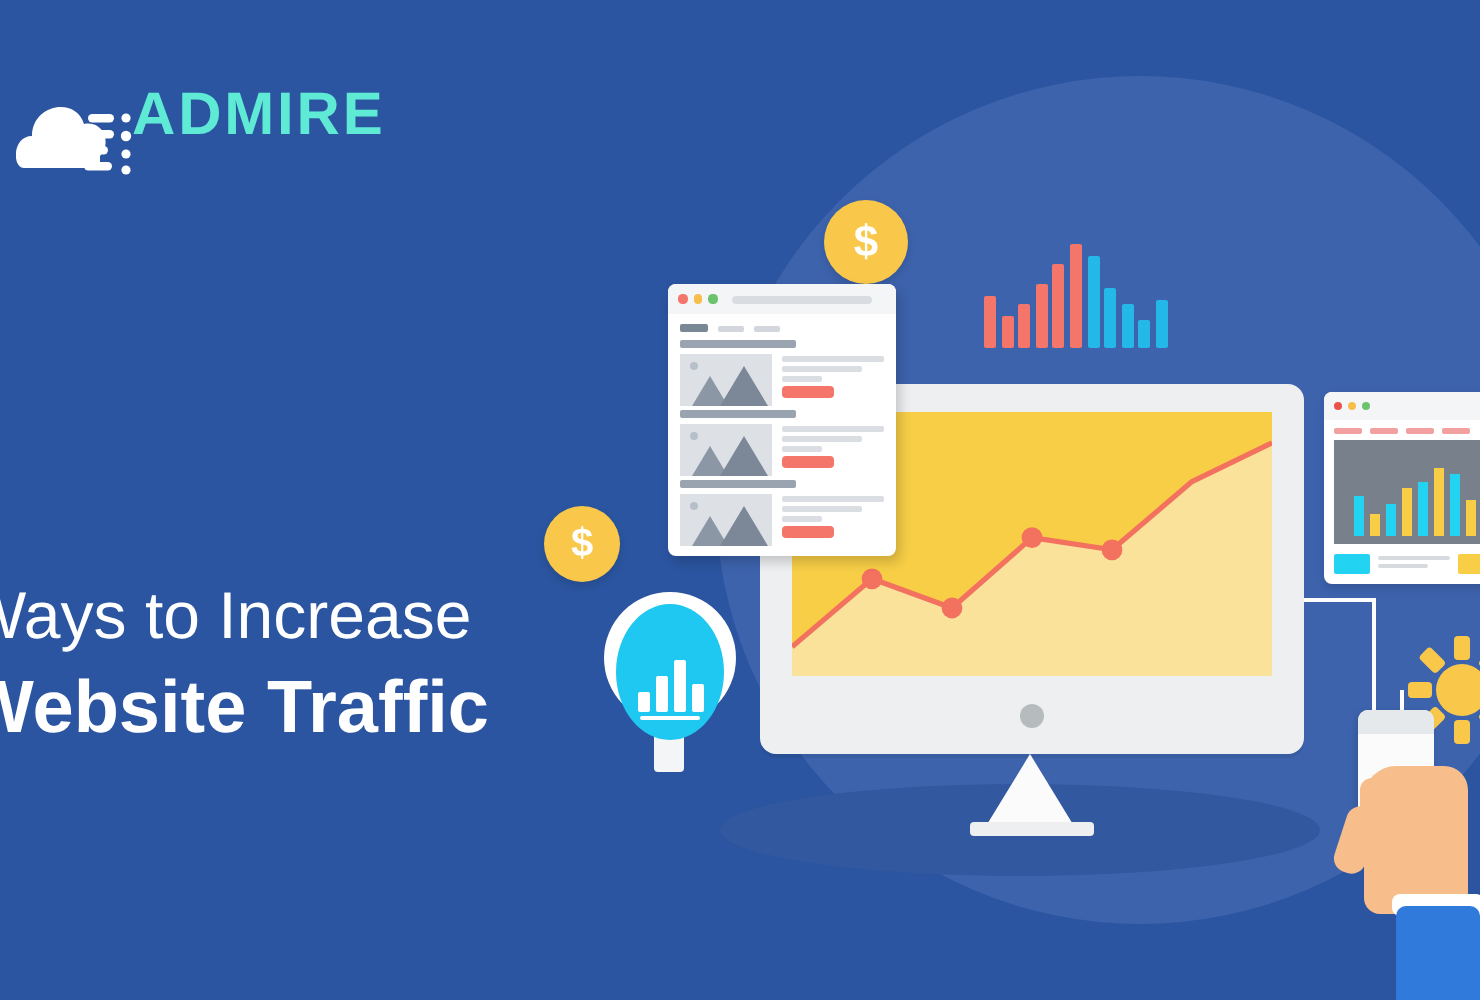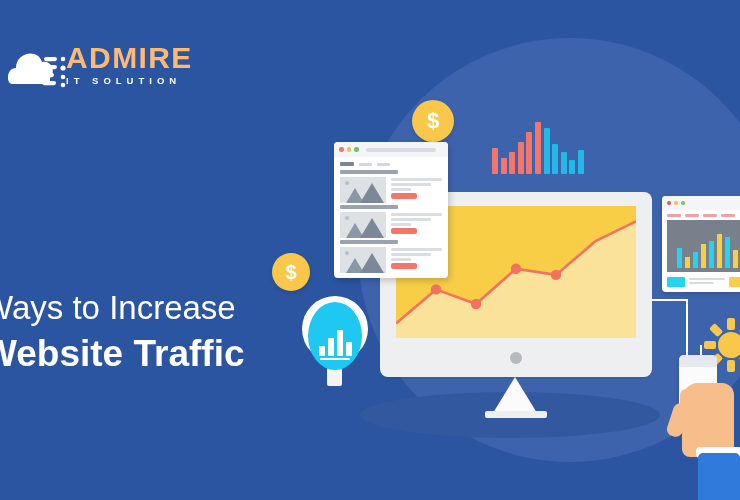--- a/index.html
+++ b/index.html
@@ -9,21 +9,21 @@
   
   .bigcircle{position:absolute;left:358px;top:38px;width:424px;height:424px;border-radius:50%;
              background:#3D63AD;}
   .ellipse-shadow{position:absolute;left:360px;top:392px;width:300px;height:46px;border-radius:50%;
              background:#32589F;}
 
   
   .logo{position:absolute;left:8px;top:38px;width:210px;height:62px;}
   .logo-mark{position:absolute;left:0;top:2px;width:62px;height:56px;}
   .logo-text{position:absolute;left:58px;top:4px;}
-  .logo-title{color:#fdba74;font-size:30px;font-weight:bold;letter-spacing:1.4px;line-height:32px;}
+  .logo-title{color:#5eead4;font-size:30px;font-weight:bold;letter-spacing:1.4px;line-height:32px;}
   .logo-sub{color:#ffffff;font-size:9.5px;font-weight:bold;letter-spacing:5.0px;line-height:14px;}
 
   
   .headline{position:absolute;left:-18px;top:286px;width:330px;}
   .hl1{color:#ffffff;font-size:33px;font-weight:400;line-height:44px;white-space:nowrap;}
   .hl2{color:#ffffff;font-size:37px;font-weight:bold;line-height:48px;white-space:nowrap;}
 
   
   .monitor{position:absolute;left:380px;top:192px;width:272px;height:185px;}
   .mon-bezel{position:absolute;left:0;top:0;width:272px;height:185px;background:#EDEFF1;
@@ -126,21 +126,20 @@
         <rect x="30" y="33" width="16" height="4.2" rx="2.1" fill="#ffffff"></rect>
         <rect x="34" y="41" width="14" height="4.2" rx="2.1" fill="#ffffff"></rect>
         <circle cx="55" cy="19" r="2.3" fill="#ffffff"></circle>
         <circle cx="55" cy="28" r="2.6" fill="#ffffff"></circle>
         <circle cx="55" cy="37" r="2.3" fill="#ffffff"></circle>
         <circle cx="55" cy="45" r="2.3" fill="#ffffff"></circle>
       </svg>
     </div>
     <div class="logo-text">
       <div class="logo-title">ADMIRE</div>
-      <div class="logo-sub">IT SOLUTION</div>
     </div>
   </div>
 
   <div class="headline">
     <div class="hl1">Ways to Increase</div>
     <div class="hl2">Website Traffic</div>
   </div>
 
   <div class="barchart" id="floatingBars">
       <div class="bar" style="height: 26px; background: rgb(244, 118, 107);"></div>

